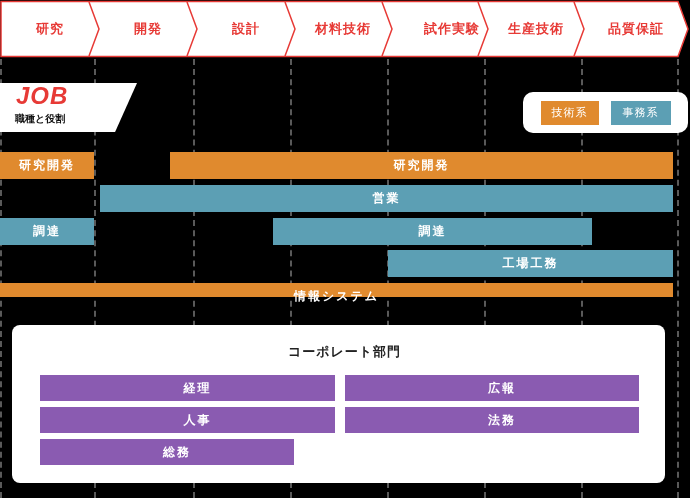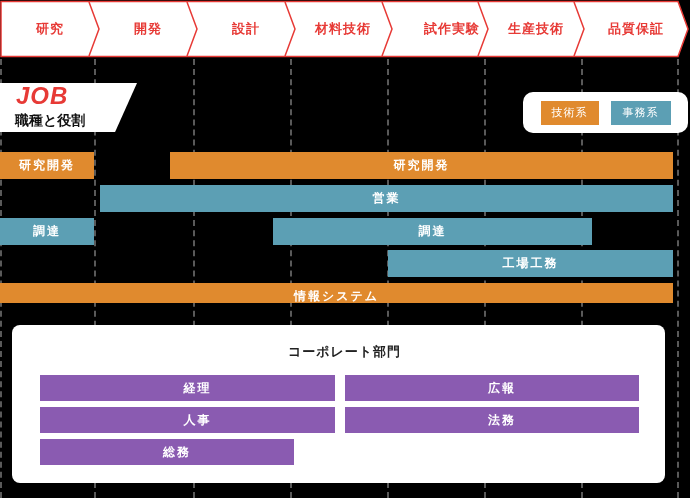--- a/index.html
+++ b/index.html
@@ -13,21 +13,21 @@
   .chevron-svg{position:absolute;left:0;top:0;}
   .chevron-label{position:absolute;top:0;height:58px;line-height:58px;
     font-size:13px;font-weight:bold;color:#e73a36;letter-spacing:1px;white-space:nowrap;
     transform:translateX(-50%);}
 
   
   .job-shape{position:absolute;left:0;top:83px;width:137px;height:49px;background:#fff;
     clip-path:polygon(0 0,100% 0,84% 100%,0 100%);}
   .job-title{position:absolute;left:16px;top:-1px;font-size:24px;font-weight:bold;
     font-style:italic;color:#e73a36;letter-spacing:1px;}
-  .job-subtitle{position:absolute;left:15px;top:29px;font-size:14px;font-weight:bold;color:#111;}
+  .job-subtitle{position:absolute;left:15px;top:29px;font-size:10px;font-weight:bold;color:#111;}
 
   
   .legend-box{position:absolute;left:523px;top:92px;width:165px;height:41px;background:#fff;
     border-radius:10px;display:flex;align-items:center;justify-content:center;gap:12px;}
   .legend-badge{height:24px;display:flex;align-items:center;justify-content:center;
     font-size:11px;font-weight:normal;color:#fff;letter-spacing:1px;}
   .legend-badge.tech{width:58px;background:#e08a2e;}
   .legend-badge.clerical{width:60px;background:#5c9fb4;}
 
   
@@ -84,21 +84,21 @@
     <div class="legend-badge tech">技術系</div>
     <div class="legend-badge clerical">事務系</div>
   </div>
 
   <div class="bar orange" style="left:0;top:152px;width:94px">研究開発</div>
   <div class="bar orange" style="left:170px;top:152px;width:503px">研究開発</div>
   <div class="bar blue" style="left:100px;top:185px;width:573px">営業</div>
   <div class="bar blue" style="left:0;top:218px;width:94px">調達</div>
   <div class="bar blue" style="left:273px;top:218px;width:319px">調達</div>
   <div class="bar blue" style="left:388px;top:250px;width:285px">工場工務</div>
-  <div class="bar orange" style="left:0;top:283px;width:673px;height:20px;line-height:26px">情報システム</div>
+  <div class="bar orange" style="left:0;top:283px;width:673px;height:14px;line-height:26px">情報システム</div>
 
   <div class="corp-panel">
     <div class="corp-title">コーポレート部門</div>
     <div class="dept" style="left:28px;top:50px;width:295px">経理</div>
     <div class="dept" style="left:333px;top:50px;width:294px">広報</div>
     <div class="dept" style="left:28px;top:82px;width:295px">人事</div>
     <div class="dept" style="left:333px;top:82px;width:294px">法務</div>
     <div class="dept" style="left:28px;top:114px;width:254px">総務</div>
   </div>
 

